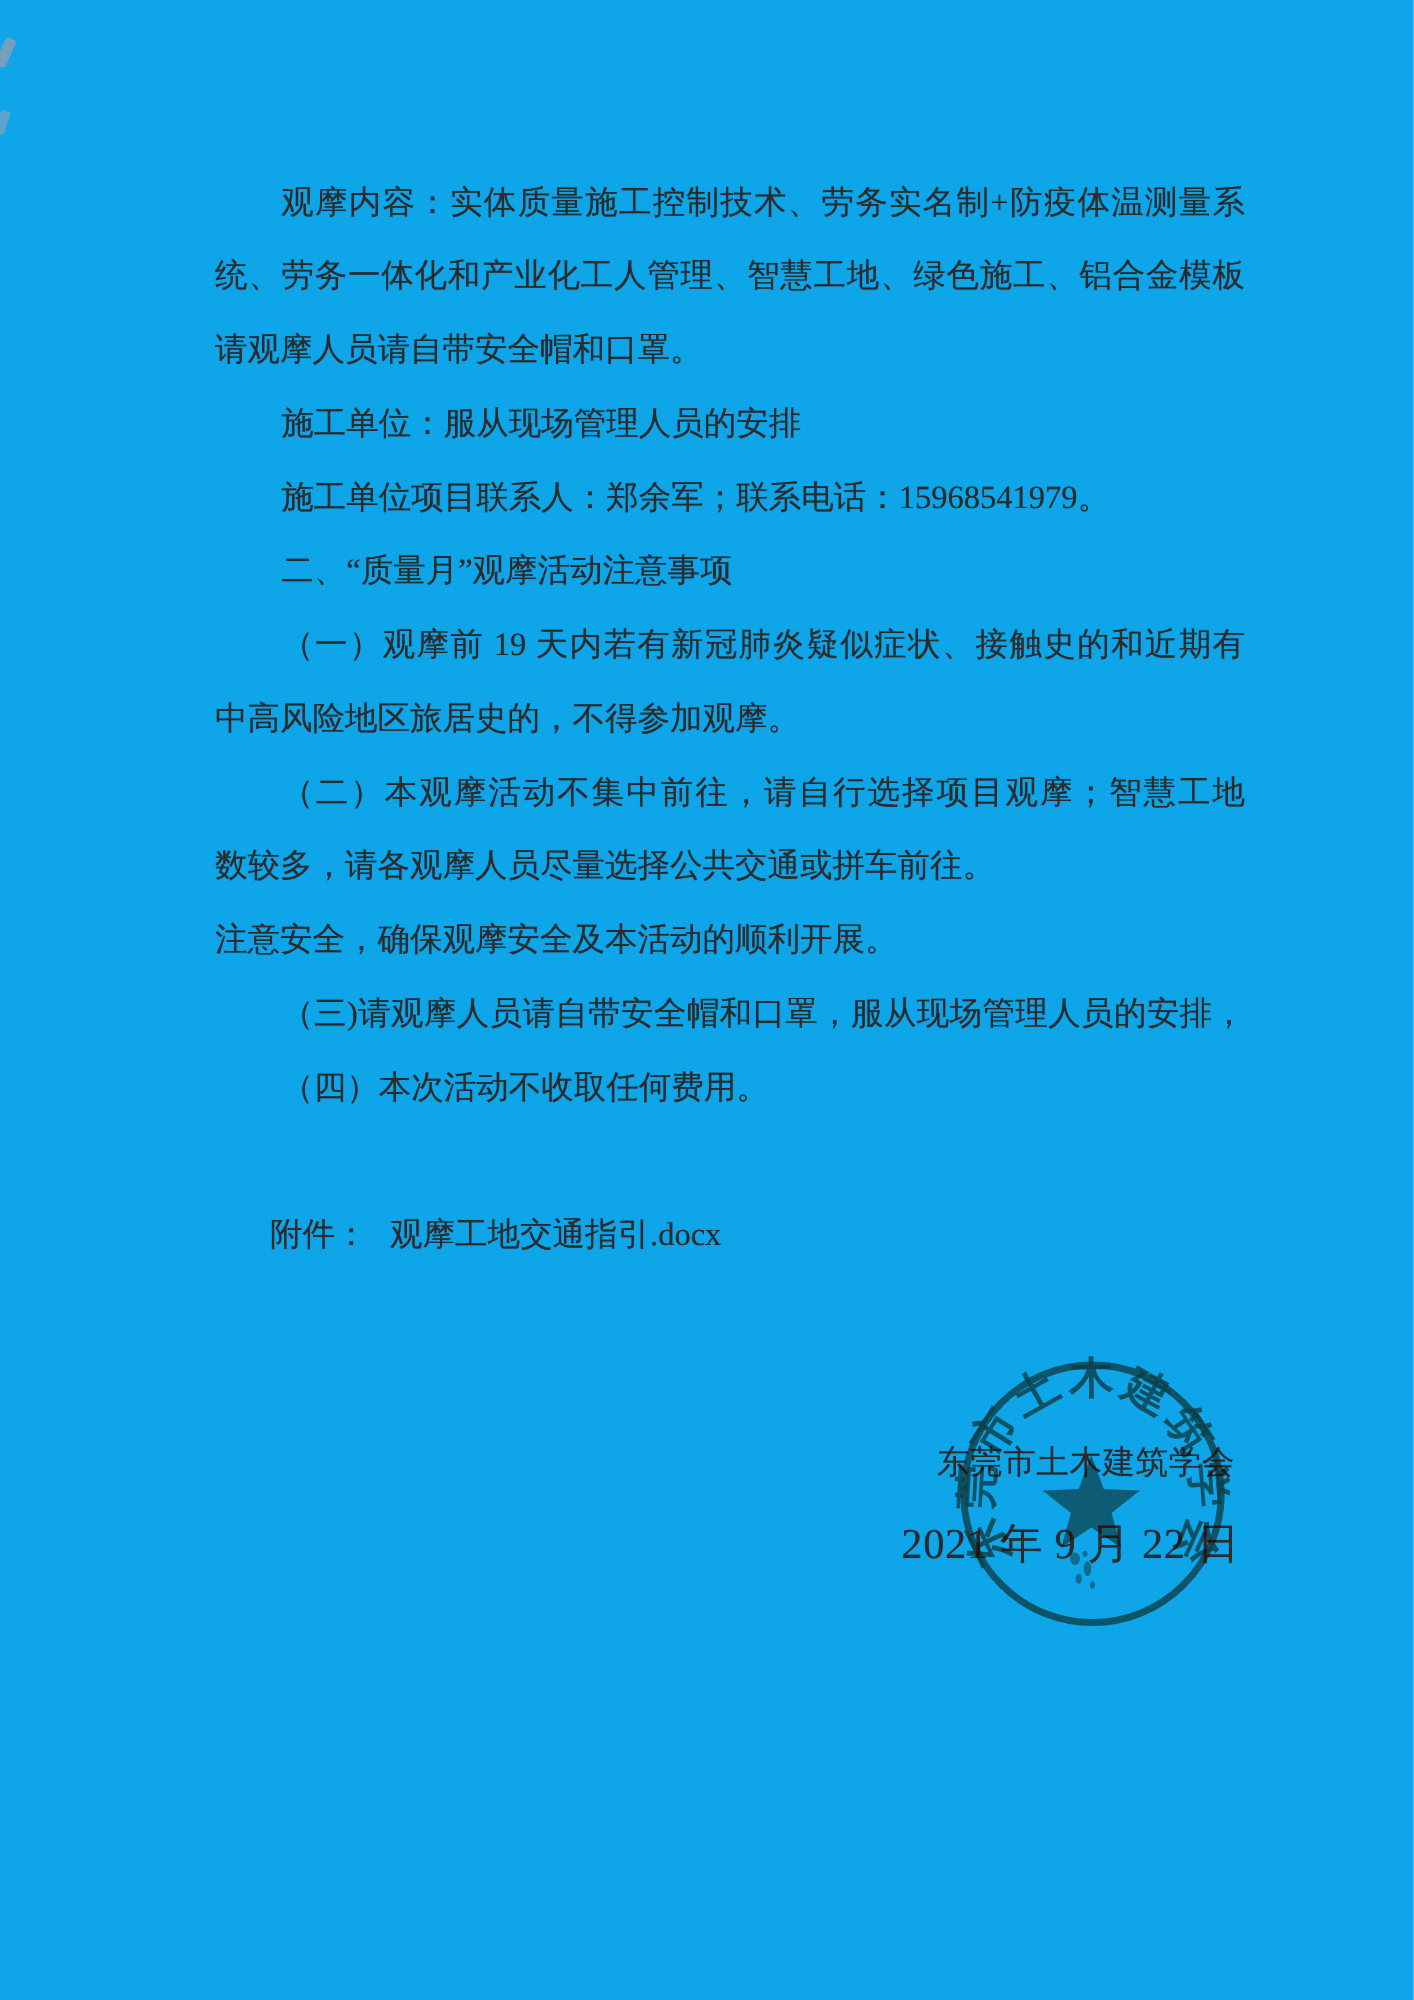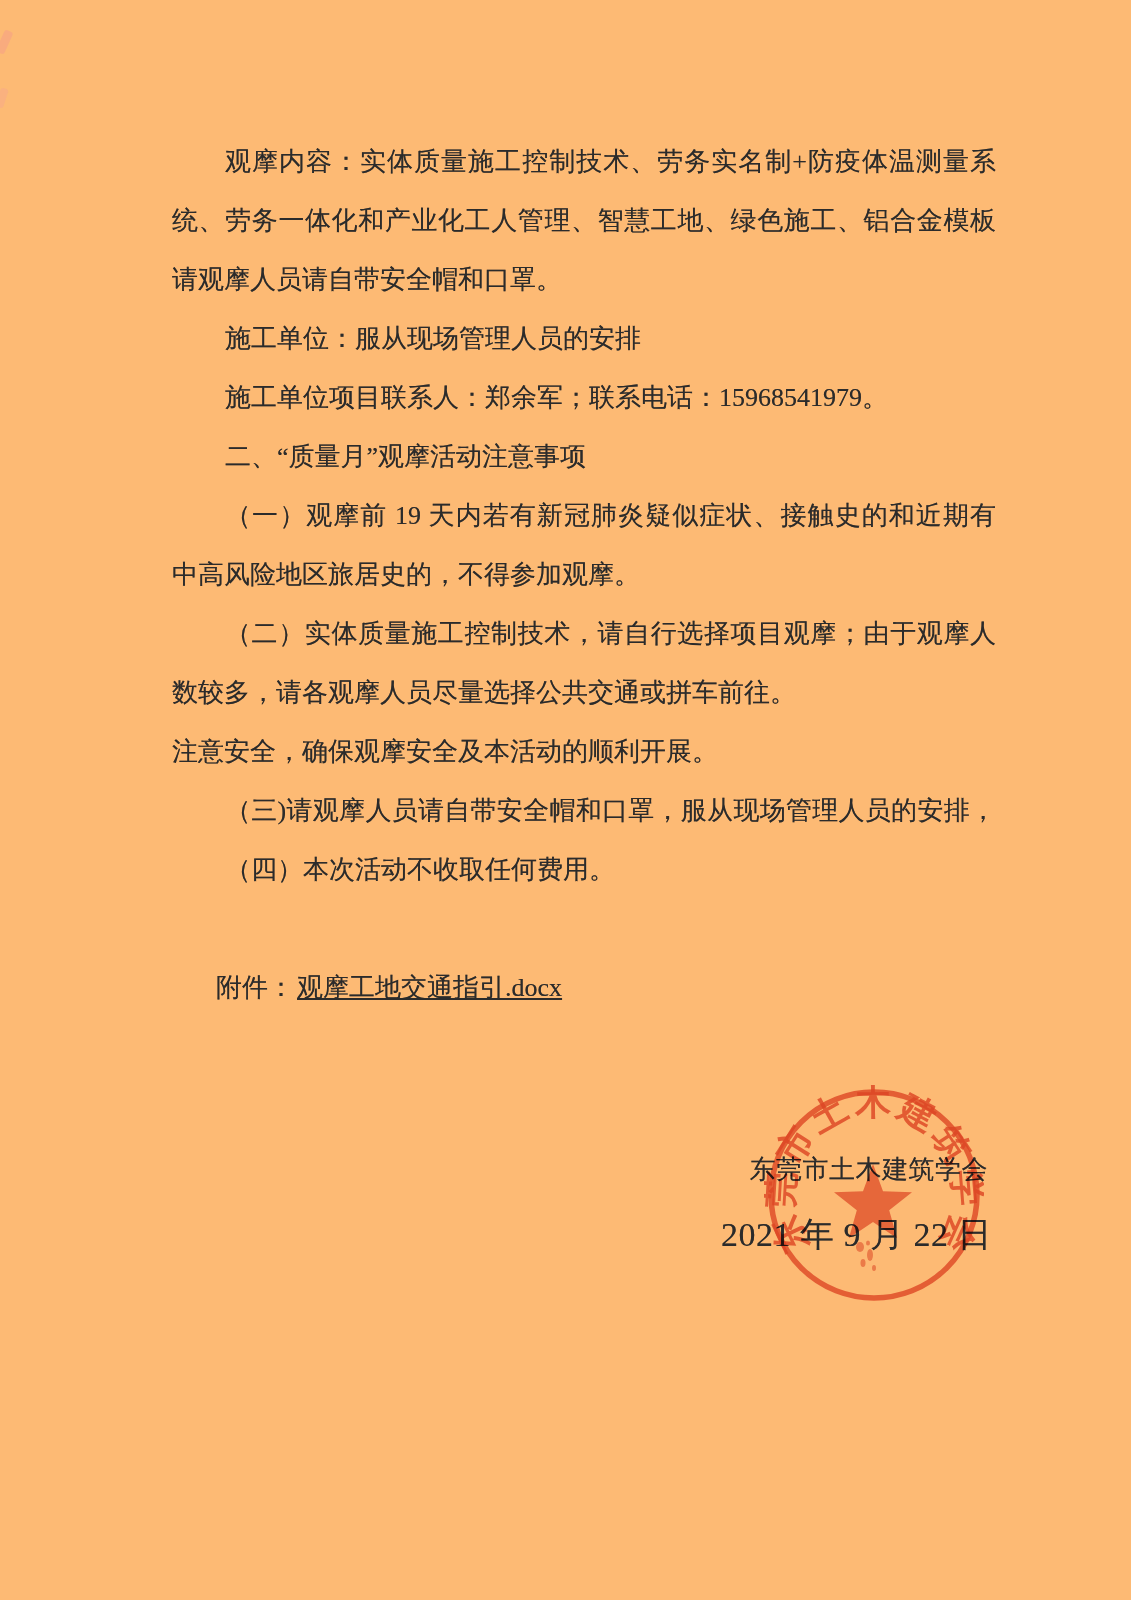--- a/index.html
+++ b/index.html
@@ -1,20 +1,20 @@
 <!DOCTYPE html>
 <html><head>
 <meta charset="utf-8">
 <style>
   html,body { margin:0; padding:0; background:#e8e8e8; }
   .page {
     position:relative;
     width:1131px; height:1600px;
     margin:0 auto;
-    background:#fdba74;
+    background:#0ea5e9;
     font-family:"Liberation Serif","DejaVu Serif",serif;
     overflow:hidden;
   }
   
   .pen-mark { position:absolute; border-radius:3px; pointer-events:none; }
   .pen-mark.m1 { left:0px; top:30px; width:9px; height:24px;
     background:rgba(243,152,140,0.45); transform:rotate(24deg); }
   .pen-mark.m2 { left:-2px; top:88px; width:8px; height:20px;
     background:rgba(243,160,148,0.35); transform:rotate(18deg); }
 
@@ -27,21 +27,21 @@
   .line.indent { text-indent:53px; }
   .line.bold { font-weight:normal; }
   .line.justify { text-align:justify; text-align-last:justify; }
 
   .attachment {
     position:absolute; left:172px; top:958px; width:824px;
     font-size:26px; line-height:59px; color:#2b2b2b;
     padding-left:44px; box-sizing:border-box;
     text-shadow:0 0 0.6px rgba(43,43,43,0.55);
   }
-  .attachment .file { margin-left:3px;text-decoration:underline; }
+  .attachment .file { margin-left:18px; }
 
   .signature-org {
     position:absolute; right:143px; top:1152px;
     font-size:26px; color:#2b2b2b; letter-spacing:0.5px;
     text-shadow:0 0 0.6px rgba(43,43,43,0.55);
   }
   .signature-date {
     position:absolute; right:139px; top:1212px;
     font-size:34px; color:#2b2b2b; letter-spacing:0.5px;
     text-shadow:0 0 0.6px rgba(43,43,43,0.55);
@@ -79,21 +79,21 @@
       <div class="line indent">施工单位：服从现场管理人员的安排</div>
 
       <div class="line indent">施工单位项目联系人：郑余军；联系电话：15968541979。</div>
 
       <div class="line indent bold">二、“质量月”观摩活动注意事项</div>
 
       <div class="line indent justify">（一）观摩前 19 天内若有新冠肺炎疑似症状、接触史的和近期有</div>
 
       <div class="line">中高风险地区旅居史的，不得参加观摩。</div>
 
-      <div class="line indent justify">（二）实体质量施工控制技术，请自行选择项目观摩；由于观摩人</div>
+      <div class="line indent justify">（二）本观摩活动不集中前往，请自行选择项目观摩；智慧工地</div>
 
       <div class="line">数较多，请各观摩人员尽量选择公共交通或拼车前往。</div>
 
       <div class="line">注意安全，确保观摩安全及本活动的顺利开展。</div>
 
       <div class="line indent justify">（三)请观摩人员请自带安全帽和口罩，服从现场管理人员的安排，</div>
 
       <div class="line indent">（四）本次活动不收取任何费用。</div>
     </div>
 

